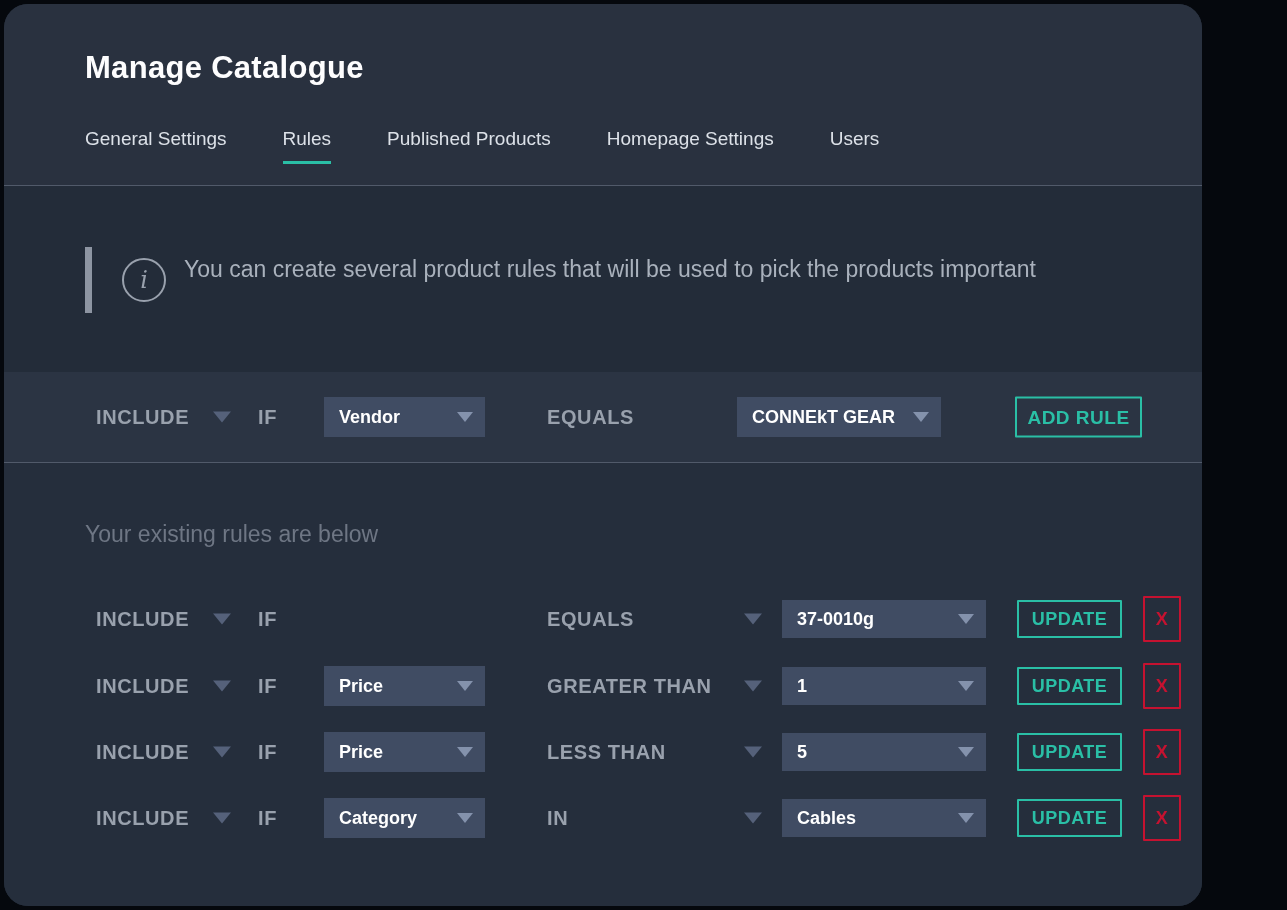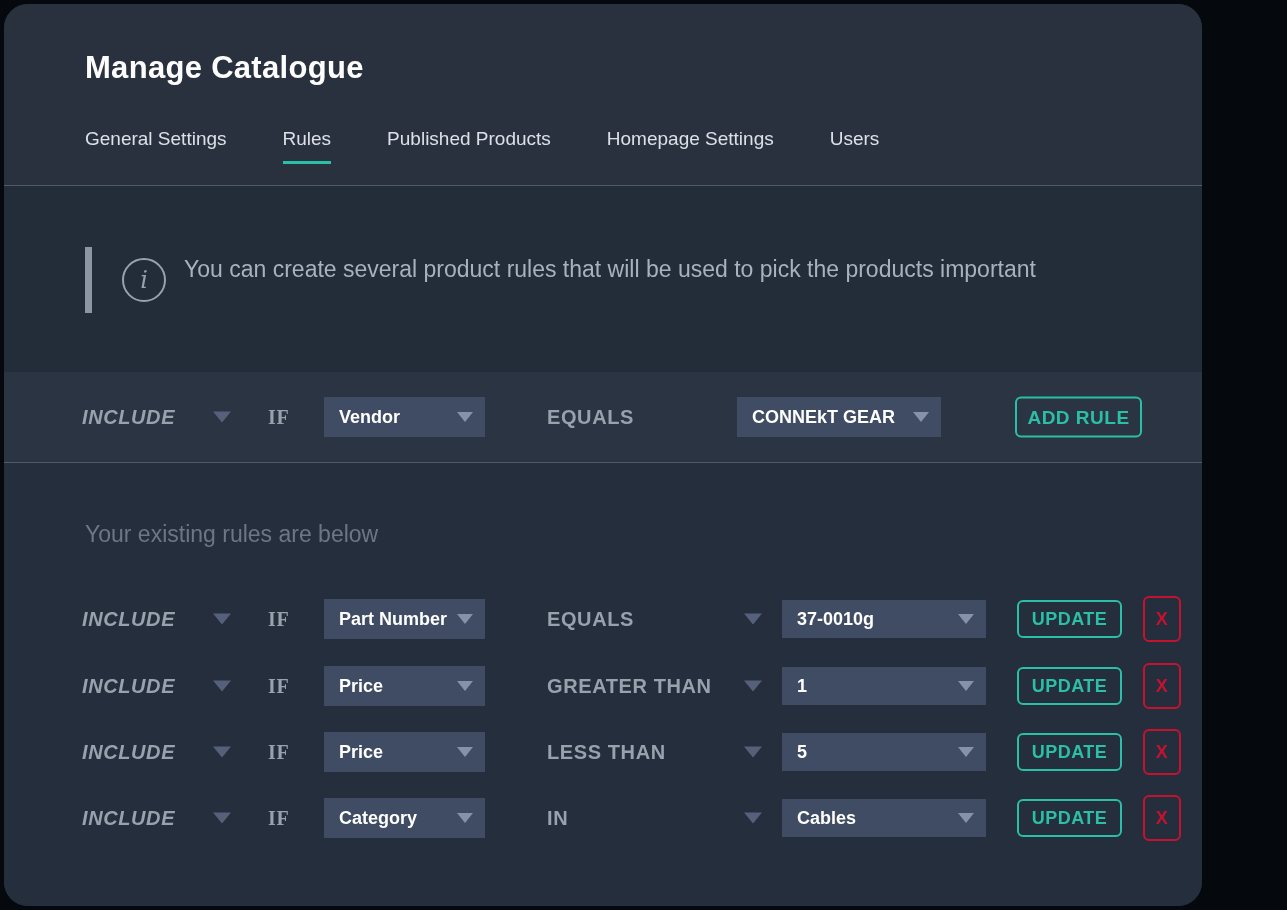--- a/index.html
+++ b/index.html
@@ -53,23 +53,23 @@
     position:absolute; left:81px; top:58px;
     font-size:23px; color:#6e7684;
   }
   .rule-row { position:absolute; left:0; width:100%; height:66px; }
   
   .col { position:absolute; top:50%; transform:translateY(-50%); }
   .lbl {
     font-size:20px; font-weight:700; color:#99a1ad; letter-spacing:0.6px;
     white-space:nowrap;
   }
-  .col-include { left:78px;font-style:italic; }
+  .col-include { left:92px; }
   .col-caret1  { left:209px; }
-  .col-if      { left:264px;font-family:Liberation Serif, serif; }
+  .col-if      { left:254px; }
   .col-field   { left:320px; width:161px; height:40px; }
   .col-op      { left:543px; }
   .col-caret2  { left:740px; }
   .col-value-b { left:733px; width:204px; height:40px; }
   .col-value-r { left:778px; width:204px; height:38px; }
   .col-add     { left:1011px; width:127px; height:41px; font-size:19px; }
   .col-update  { left:1013px; width:105px; height:38px; font-size:18px; }
   .col-x       { left:1139px; width:38px;  height:46px; font-size:18px; }
   
   .caret {
@@ -85,21 +85,21 @@
     padding:0 12px 0 15px;
   }
   .dd-text { font-size:18px; font-weight:600; color:#ffffff; white-space:nowrap; }
   .dd-caret {
     width:0; height:0; margin-left:8px;
     border-left:8px solid transparent; border-right:8px solid transparent;
     border-top:10px solid #8492ac;
   }
   
   .btn {
-    background:transparent; border-radius:6px; cursor:pointer;
+    background:transparent; border-radius:1px; cursor:pointer;
     font-family:"Liberation Sans","DejaVu Sans",sans-serif;
     font-weight:600; letter-spacing:0.5px;
     display:flex; align-items:center; justify-content:center;
   }
   .btn-teal { color:#2abfa6; border:2px solid #2abfa6; }
   .btn-red  { color:#c51230; border:2px solid #c51230; }
 </style>
 </head>
 <body>
 
@@ -146,24 +146,20 @@
 
     <div class="divider"></div>
 
     <div class="existing">
       <div class="existing-heading">Your existing rules are below</div>
 
       <div class="rule-row" style="top:123px">
         <span class="col lbl col-include">INCLUDE</span>
         <span class="col caret col-caret1"></span>
         <span class="col lbl col-if">IF</span>
-        <div class="col dd col-field">
-          <span class="dd-text">Part Number</span>
-          <span class="dd-caret"></span>
-        </div>
         <span class="col lbl col-op">EQUALS</span>
         <span class="col caret col-caret2"></span>
         <div class="col dd col-value-r">
           <span class="dd-text">37-0010g</span>
           <span class="dd-caret"></span>
         </div>
         <button class="col btn btn-teal col-update">UPDATE</button>
         <button class="col btn btn-red col-x">X</button>
       </div>
 

